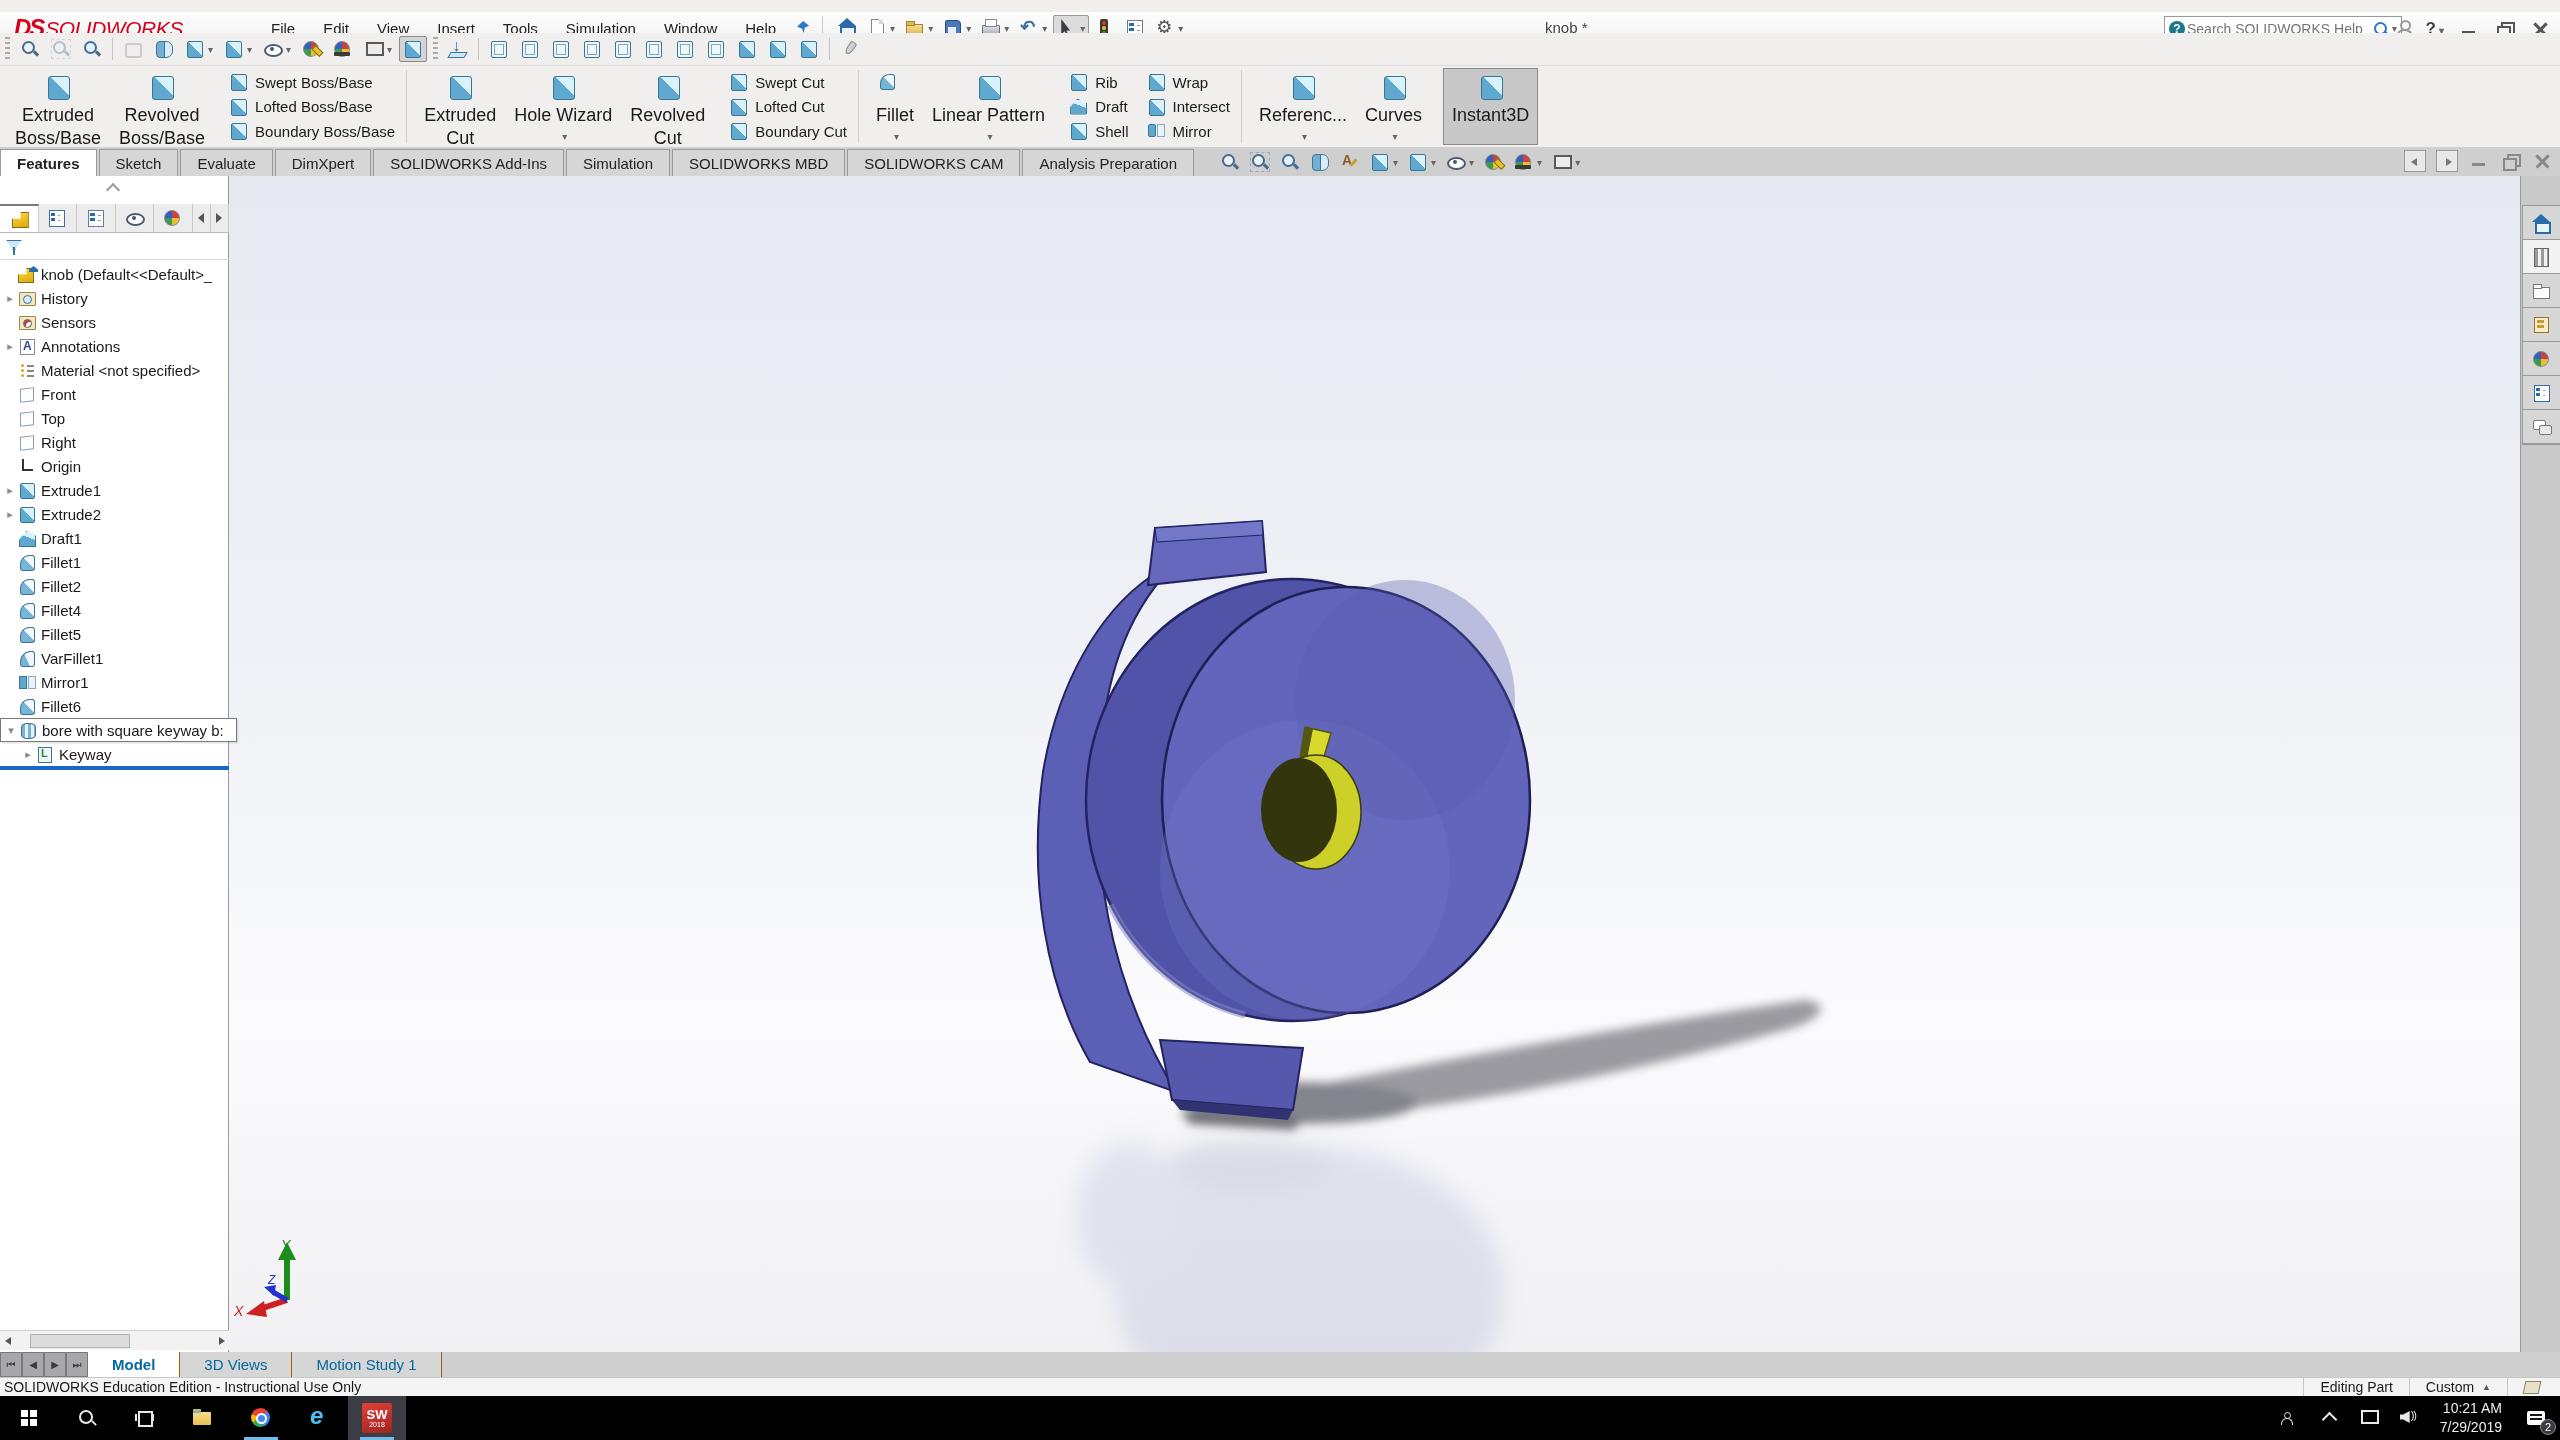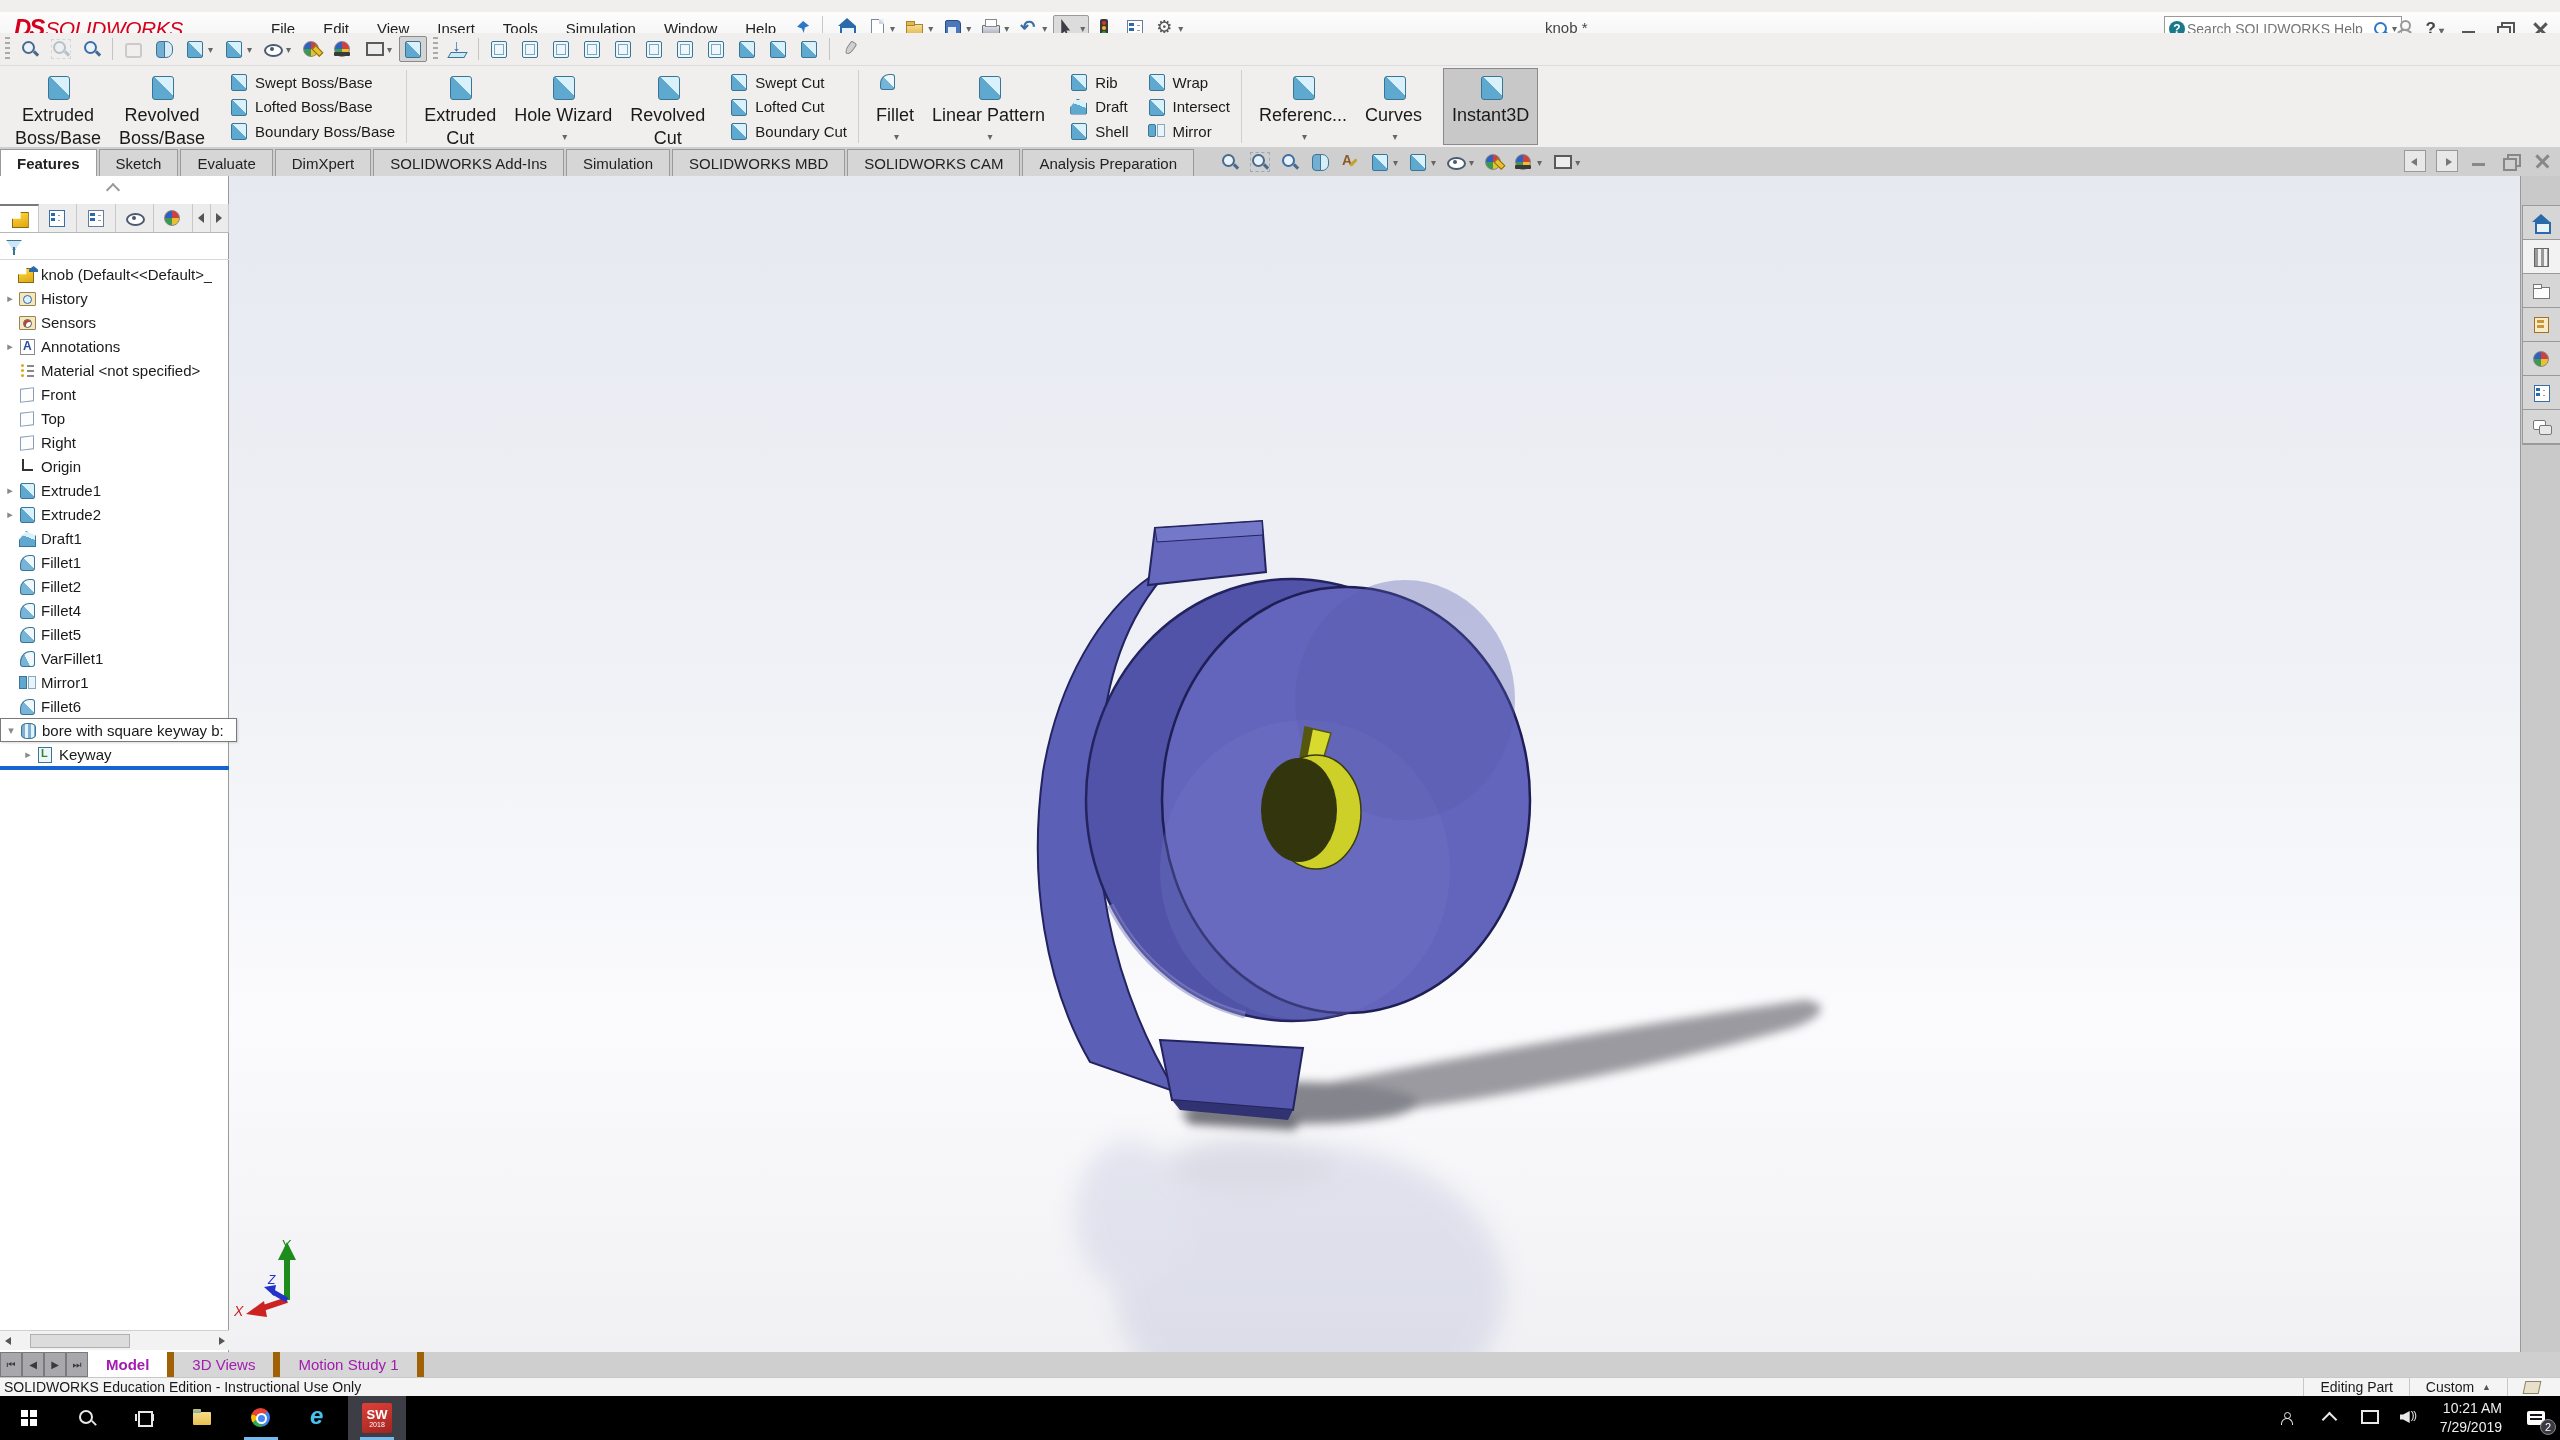--- a/index.html
+++ b/index.html
@@ -196,21 +196,21 @@
   .ic-view-palette::after{content:"";position:absolute;left:5px;top:5px;width:7px;height:3px;background:#c89838;box-shadow:0 5px 0 #c89838;}
   .ic-custom-properties::before{content:"";position:absolute;left:2px;top:2px;width:14px;height:15px;background:#fff;border:1px solid #3a6ea5;}
   .ic-custom-properties::after{content:"";position:absolute;left:4px;top:5px;width:4px;height:3px;background:#2a6aa8;box-shadow:0 5px 0 #2a6aa8,6px 1px 0 -1px #999,6px 6px 0 -1px #999;}
   .ic-forum::before{content:"";position:absolute;left:1px;top:3px;width:11px;height:8px;background:#fff;border:1px solid #777;border-radius:2px;}
   .ic-forum::after{content:"";position:absolute;left:7px;top:8px;width:11px;height:8px;background:#e8e8e8;border:1px solid #777;border-radius:2px;}
 
   
   .doctabs{position:absolute;left:0;top:1352px;width:2560px;height:25px;background:#cfcfcf;display:flex;align-items:stretch;}
   .navbtns{display:flex;}
   .navbtn{width:22px;height:25px;background:#a8a8ac;border:1px solid #7a7a7e;display:flex;align-items:center;justify-content:center;color:#3a3a3e;font-size:10px;}
-  .doctab{padding:0 18px;display:flex;align-items:center;font-size:15px;background:#d6d6d6;border-right:7px solid #a16207;color:#a21caf;}
+  .doctab{padding:0 24px;display:flex;align-items:center;font-size:15px;background:#d6d6d6;border-right:1px solid #a16207;color:#0369a1;}
   .doctab.active{background:#fff;font-weight:bold;}
 
   
   .statusbar{position:absolute;left:0;top:1377px;width:2560px;height:19px;background:#f4f4f4;border-top:1px solid #c8c8c8;display:flex;align-items:center;font-size:14px;color:#1a1a1a;gap:15px;}
   .sb-left{margin-left:4px;}
   .sb-right{margin-left:auto;display:flex;align-items:center;height:100%;}
   .sb-cell{padding:0 16px;border-left:1px solid #c8c8c8;height:100%;display:flex;align-items:center;gap:8px;}
   .sb-up{font-size:9px;color:#555;}
   .sb-tag{width:16px;height:13px;background:#e8e0c8;border:1px solid #8a8468;transform:skewX(-12deg);margin-right:4px;}
 

